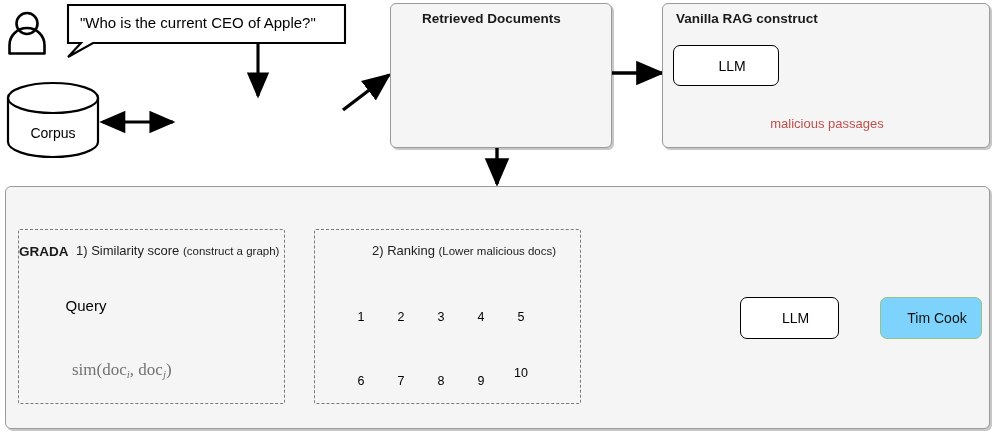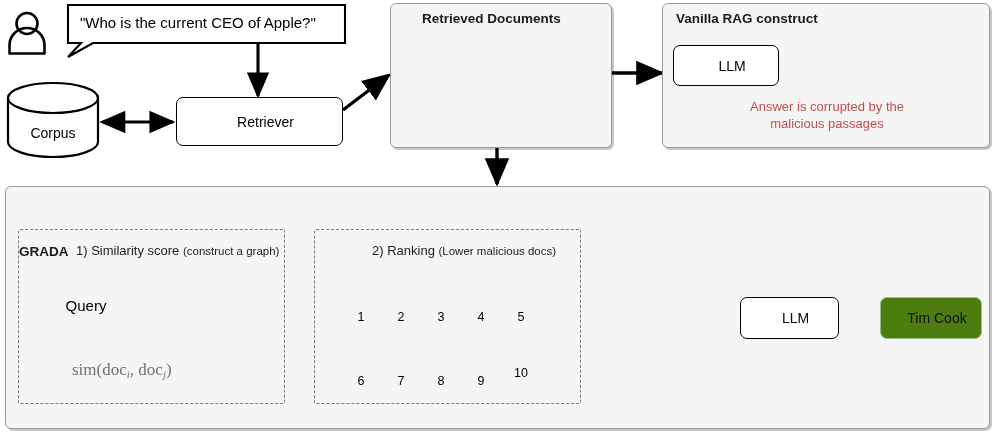--- a/index.html
+++ b/index.html
@@ -12,21 +12,21 @@
   
   .panel{position:absolute;background:#f5f5f5;border:1px solid #9a9a9a;border-radius:6px;box-shadow:2px 2px 0 rgba(0,0,0,.22);box-sizing:border-box;}
   .panel-title{position:absolute;font-weight:bold;font-size:13.5px;color:#1a1a1a;}
   .dashed{position:absolute;border:1.6px dashed #7a7a7a;border-radius:2px;box-sizing:border-box;}
   .sub-title{position:absolute;font-size:13px;color:#222;margin-left:48px;}
   .sub-title .small{font-size:11.5px;}
   
   .rbox{position:absolute;box-sizing:border-box;background:#fff;border:1.7px solid #000;border-radius:7px;
         display:flex;align-items:center;justify-content:center;font-size:14px;color:#000;padding-left:12px;}
   .rbox.red{background:#f8cecc;border-color:#d4827e;color:#111;}
-  .rbox.green{background:#4d7c0f;border-color:#93c48a;color:#111;}
+  .rbox.green{background:#7dd3fc;border-color:#93c48a;color:#111;}
   .note-red{position:absolute;color:#c0504d;font-size:13px;text-align:center;line-height:17px;}
   .docnum{position:absolute;font-size:12.5px;color:#000;text-align:center;width:26px;}
   .mathline{position:absolute;font-family:"Liberation Serif",serif;font-size:17px;color:#737373;}
   .sub{font-size:11px;vertical-align:-3px;font-style:italic;}
   .bubble-text{position:absolute;font-size:15px;color:#000;}
   .corpus-label{position:absolute;font-size:14px;color:#000;text-align:center;width:100px;}
 </style>
 </head>
 <body>
 
@@ -131,34 +131,31 @@
       <use href="#doc" x="425" y="332" width="32" height="40" color="#ff0000"></use>
       <use href="#doc" x="465" y="332" width="32" height="40" color="#ff0000"></use>
       <use href="#doc" x="505" y="332" width="32" height="40" color="#ff0000"></use>
     </g>
   </svg>
 
   <div class="bubble-text" style="left:80px;top:14px;">"Who is the current CEO of Apple?"</div>
 
   <div class="corpus-label" style="left:3px;top:125px;">Corpus</div>
 
-  <div class="rbox" style="left:176px;top:97px;width:167px;height:49px;">
-    <span>Retriever</span>
-  </div>
 
   <div class="panel" style="left:390px;top:3px;width:222px;height:145px;"></div>
   <div class="panel-title" style="left:422px;top:11px;">Retrieved Documents</div>
 
   <div class="panel" style="left:662px;top:3px;width:328px;height:145px;"></div>
   <div class="panel-title" style="left:676px;top:11px;">Vanilla RAG construct</div>
   <div class="rbox" style="left:673px;top:45px;width:106px;height:41px;">
     <span>LLM</span>
   </div>
   <div class="note-red" style="left:672px;top:98px;width:310px;">
-    <span>Answer is corrupted by the</span><br>
+    <br>
     <span>malicious passages</span>
   </div>
 
   <div class="panel" style="left:5px;top:186px;width:985px;height:243px;"></div>
   <div class="panel-title" style="left:19px;top:196px;margin-top:48px;">GRADA</div>
 
   <div class="dashed" style="left:18px;top:229px;width:267px;height:175px;"></div>
   <div class="sub-title" style="left:28px;top:243px;">
     <span>1) </span><span>Similarity score</span>
     <span class="small">(construct a graph)</span>

